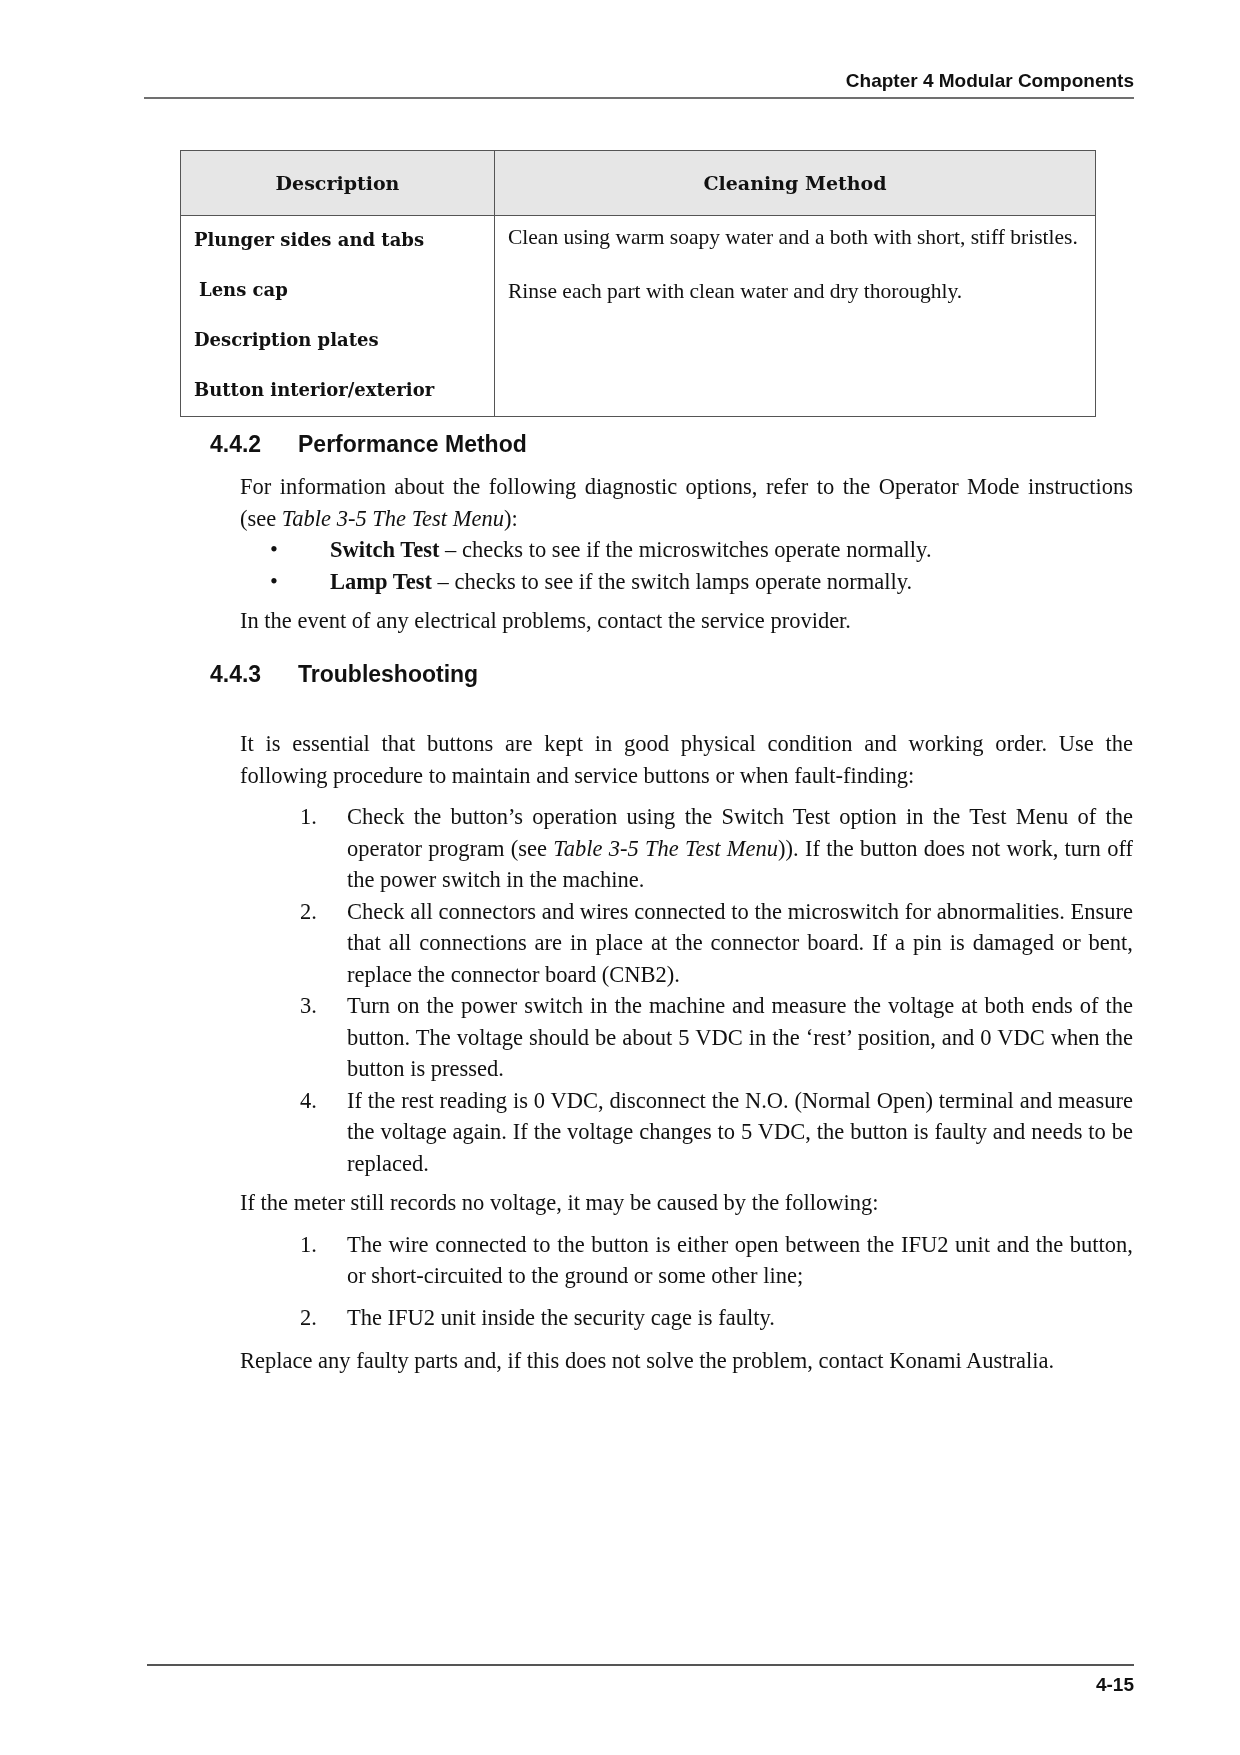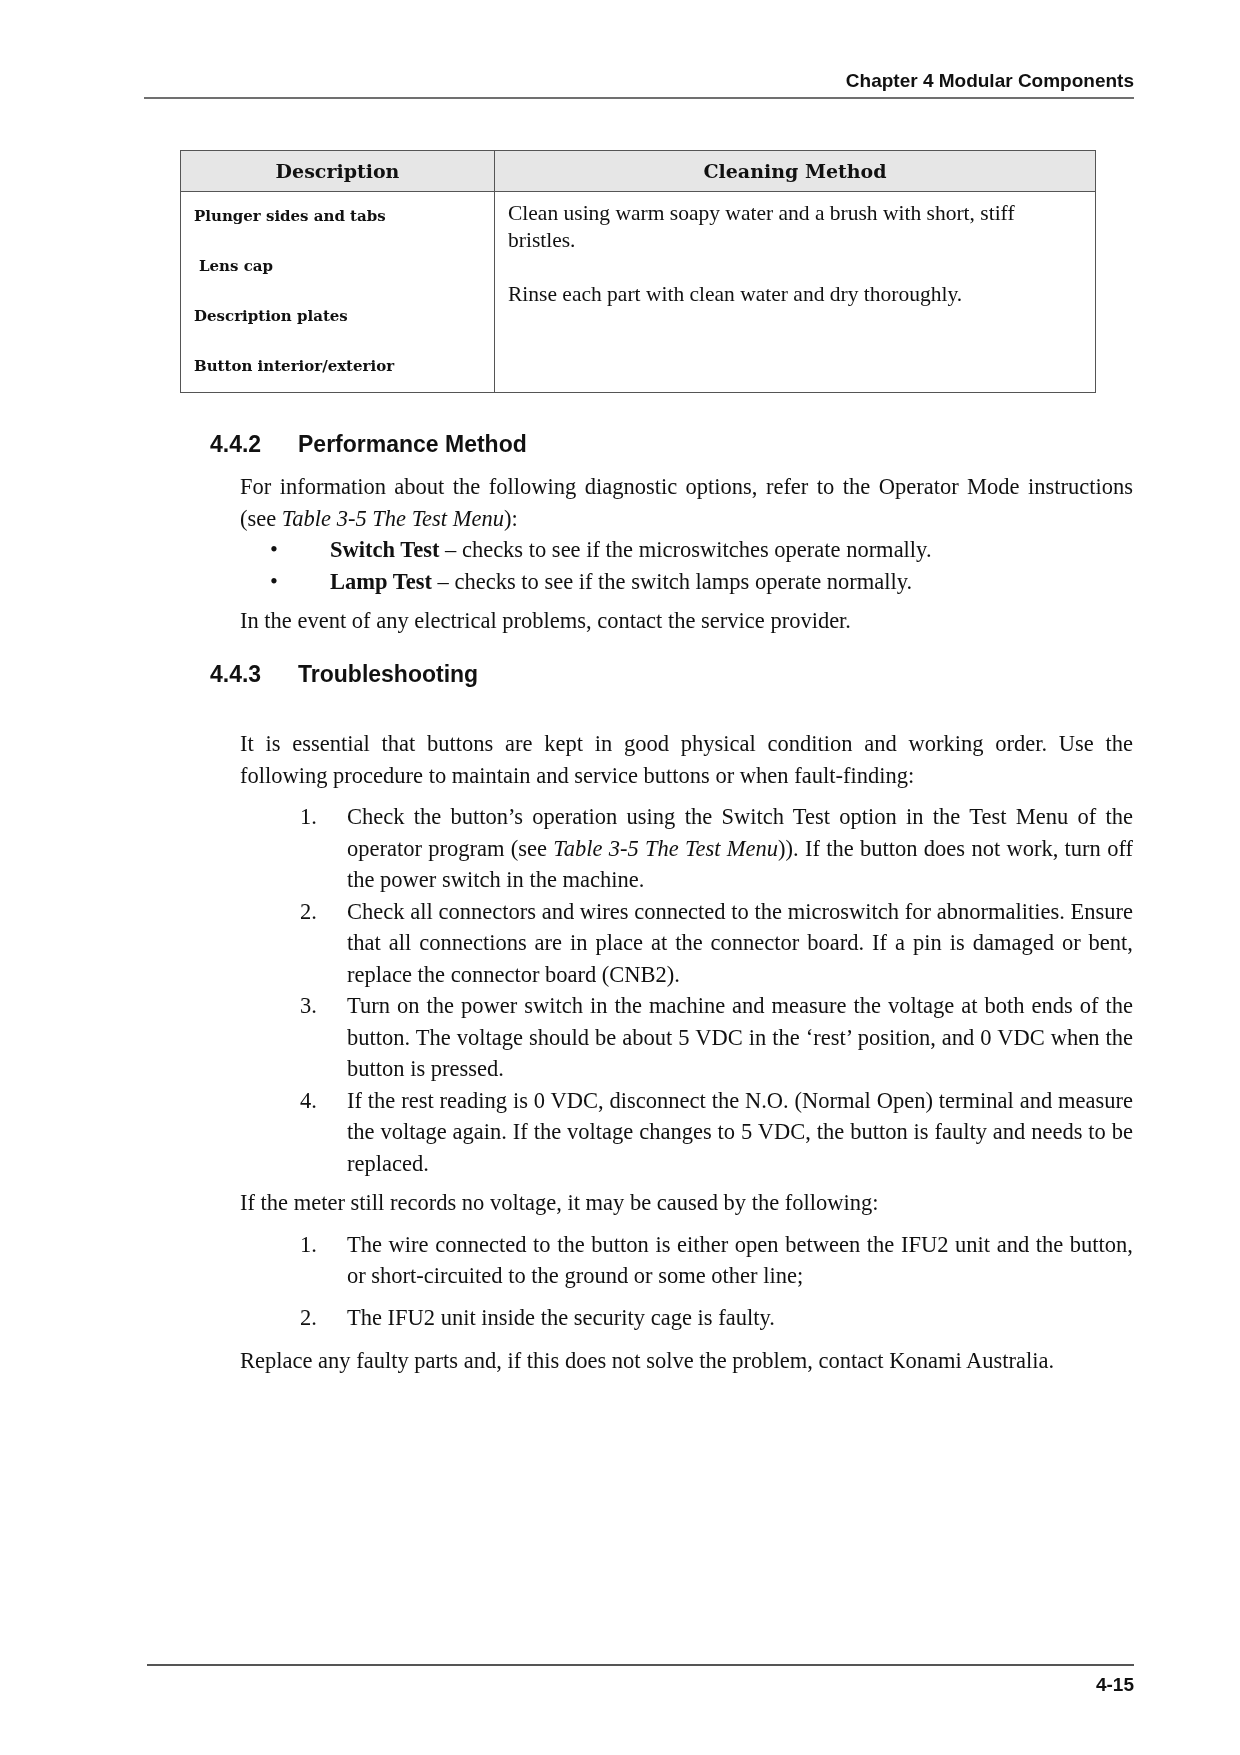--- a/index.html
+++ b/index.html
@@ -1,22 +1,22 @@
 <!DOCTYPE html>
 <html><head>
 <meta charset="utf-8">
 <style>
   html, body { margin: 0; padding: 0; background: #ffffff; }
   body { width: 1240px; height: 1755px; position: relative; overflow: hidden; color: #111; }
   .page-header { position: absolute; left: 144px; top: 70px; width: 990px; height: 27px; border-bottom: 2px solid #707070; }
   .page-header .chapter { position: absolute; right: 0; top: 0; font-family: "Liberation Sans", sans-serif; font-weight: bold; font-size: 19px; text-align: center; }
   table.clean { position: absolute; left: 180px; top: 150px; width: 916px; border-collapse: collapse; font-family: "DejaVu Serif", serif; font-size: 19px; }
-  table.clean th { background: #e6e6e6; border: 1.5px solid #555; font-weight: bold; font-size: 19px; height: 40px; padding: 0; }
+  table.clean th { background: #e6e6e6; border: 1.5px solid #555; font-weight: bold; font-size: 19px; height: 40px; padding: 12px; }
   table.clean td { border: 1.5px solid #555; vertical-align: top; padding: 0; }
-  table.clean td.desc { width: 290px; padding: 12px 10px 6px 13px; font-weight: bold; font-size: 15px; }
+  table.clean td.desc { width: 290px; padding: 12px 10px 6px 13px; font-weight: bold; font-size: 18px; }
   .desc-item { height: 50px; line-height: 24px; }
   .desc-item:last-child { height: 32px; }
   .desc-item.indent { padding-left: 5px; }
   table.clean td.method { padding: 8px 14px 0 13px; font-size: 21.5px; line-height: 27px; font-family: "Liberation Serif", serif; }
   .method p { margin: 0 0 27px 0; }
   .heading { position: absolute; left: 210px; font-family: "Liberation Sans", sans-serif; font-weight: bold; font-size: 23px; }
   .heading .num { display: inline-block; width: 88px; }
   .body { position: absolute; left: 240px; width: 893px; font-family: "Liberation Serif", serif; font-size: 22.5px; line-height: 31.5px; text-align: justify; }
   .body p { margin: 0; }
   .bullets { list-style: none; margin: 0; padding: 0; }
@@ -45,21 +45,21 @@
   </thead>
   <tbody>
     <tr>
       <td class="desc">
         <div class="desc-item">Plunger sides and tabs</div>
         <div class="desc-item indent">Lens cap</div>
         <div class="desc-item">Description plates</div>
         <div class="desc-item">Button interior/exterior</div>
       </td>
       <td class="method">
-        <p>Clean using warm soapy water and a brush with short, stiff bristles.</p>
+        <p>Clean using warm soapy water and a both with short, stiff bristles.</p>
         <p>Rinse each part with clean water and dry thoroughly.</p>
       </td>
     </tr>
   </tbody>
 </table>
 
 <div class="heading" style="top:431px;">
   <span class="num">4.4.2</span><span>Performance Method</span>
 </div>
 

